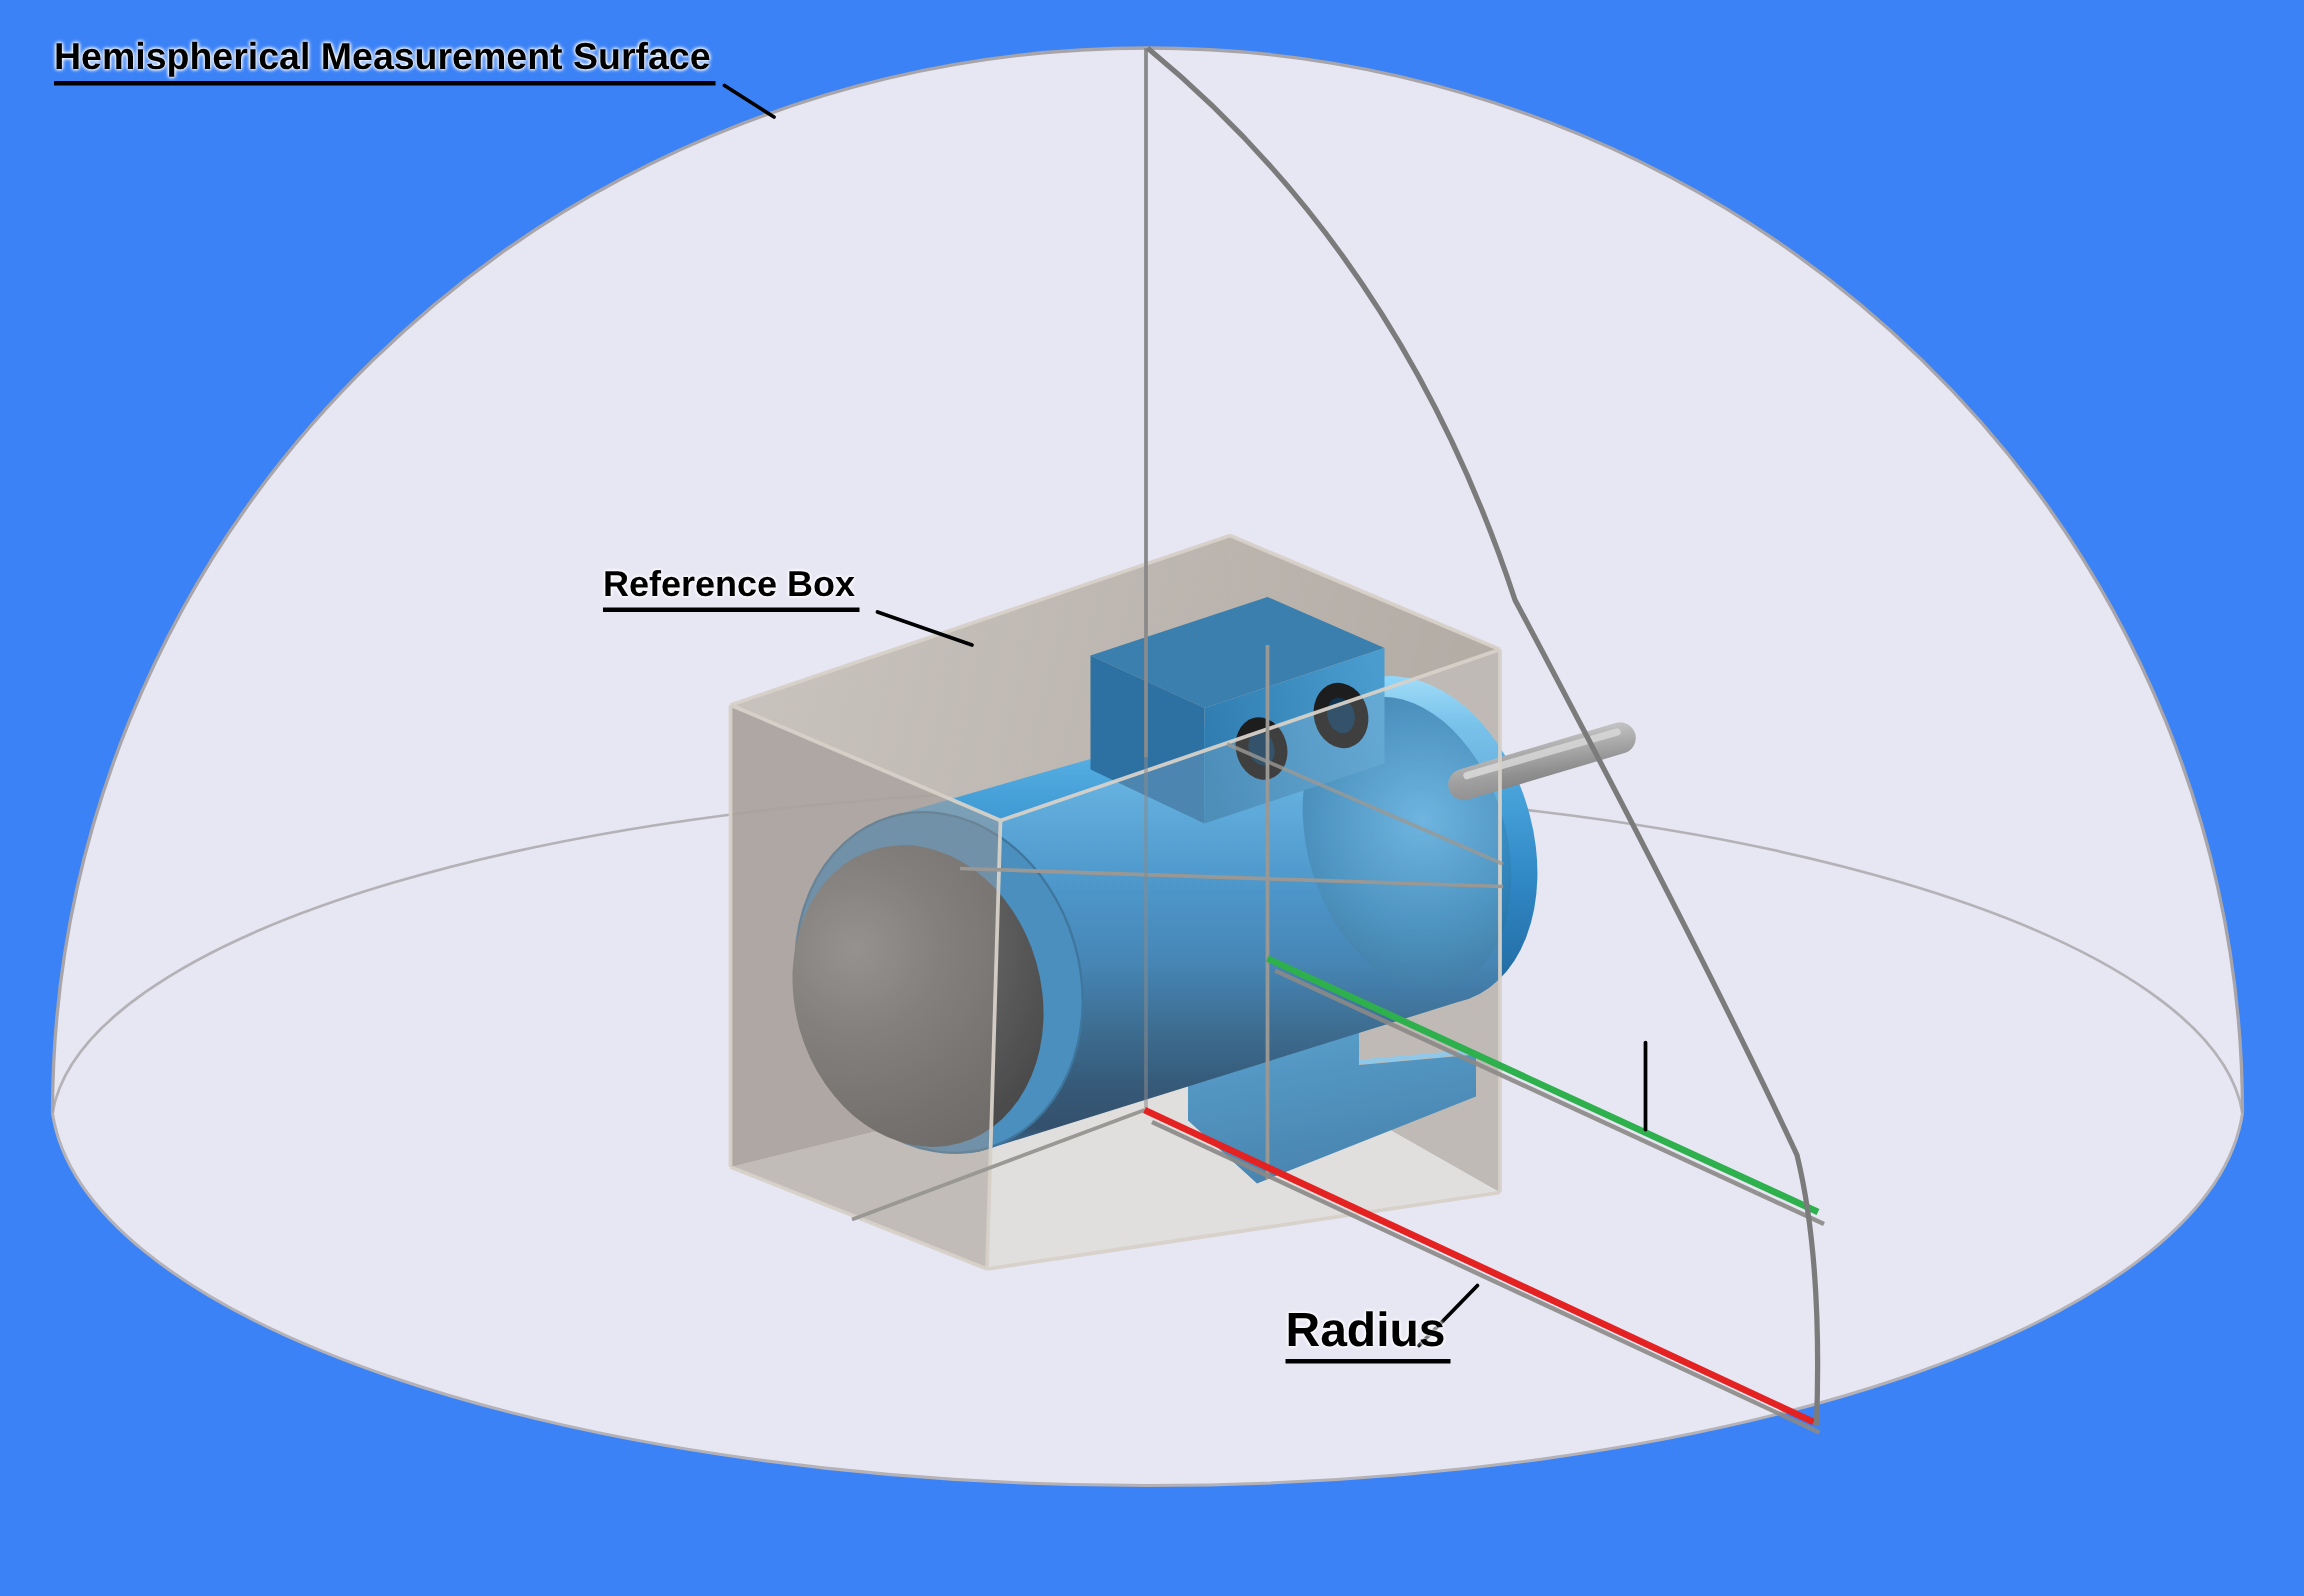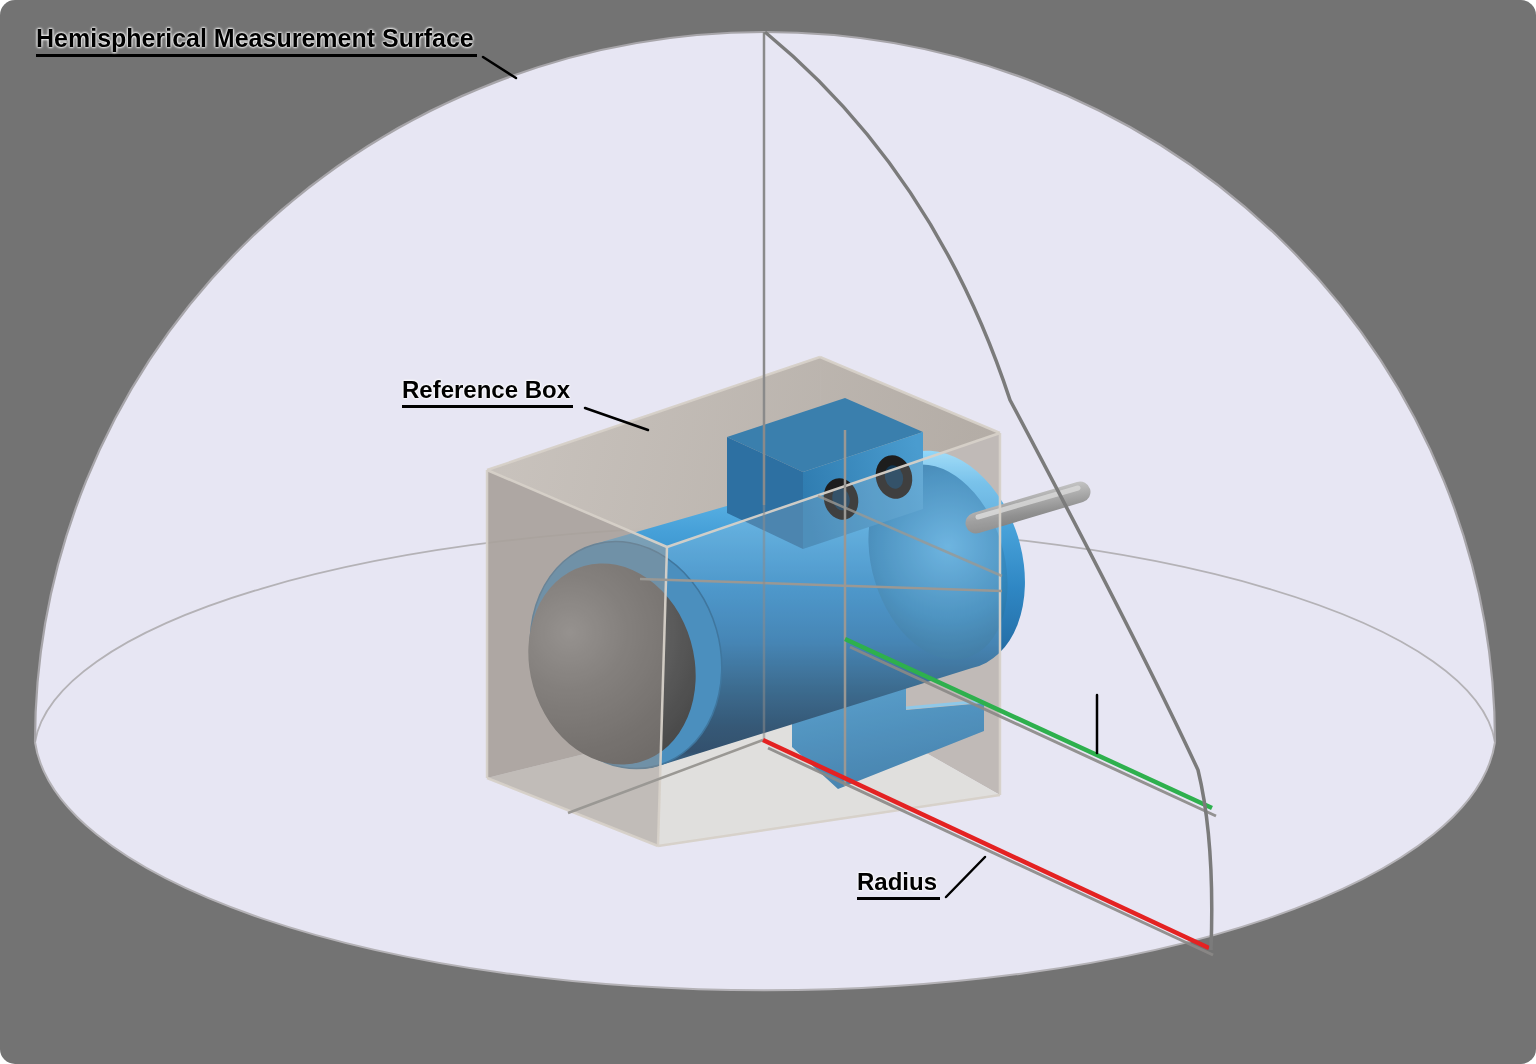--- a/index.html
+++ b/index.html
@@ -1,42 +1,41 @@
 <!DOCTYPE html>
 <html><head>
 <meta charset="utf-8">
 <style>
   html,body{margin:0;padding:0;background:#ffffff;}
   #stage{
     position:relative;
     width:1536px;height:1064px;
-    background:#737373;
+    background:#3b82f6;
     overflow:hidden;
     font-family:"Liberation Sans","DejaVu Sans",sans-serif;
-    border-radius:15px;
   }
   #scene{position:absolute;left:0;top:0;}
   .callout{
     position:absolute;
     color:#000;
     font-weight:bold;
     white-space:nowrap;
     text-shadow:0 0 3px #fff,0 0 3px #fff,0 0 2px #fff;
     line-height:1.15;
   }
   .callout .ul{
     display:inline-block;
     border-bottom:3px solid #000;
     padding:0 3px 1px 0;
   }
   #lbl-title{left:36px;top:24px;font-size:25px;}
   #lbl-refbox{left:402px;top:376px;font-size:24px;text-align:right;}
   #lbl-meas{left:1013px;top:630px;font-size:23px;}
   #lbl-meas .ul{display:table;margin-bottom:2px;}
-  #lbl-radius{left:857px;top:868px;font-size:24px;}
+  #lbl-radius{left:857px;top:868px;font-size:32px;}
 </style>
 </head>
 <body>
 
 <div id="stage">
 
   <svg id="scene" width="1536" height="1064" viewBox="0 0 1536 1064">
     <defs>
       <linearGradient id="bodyGrad" gradientUnits="userSpaceOnUse" x1="780" y1="450" x2="780" y2="778">
         <stop offset="0" stop-color="#93d9fa"></stop>

